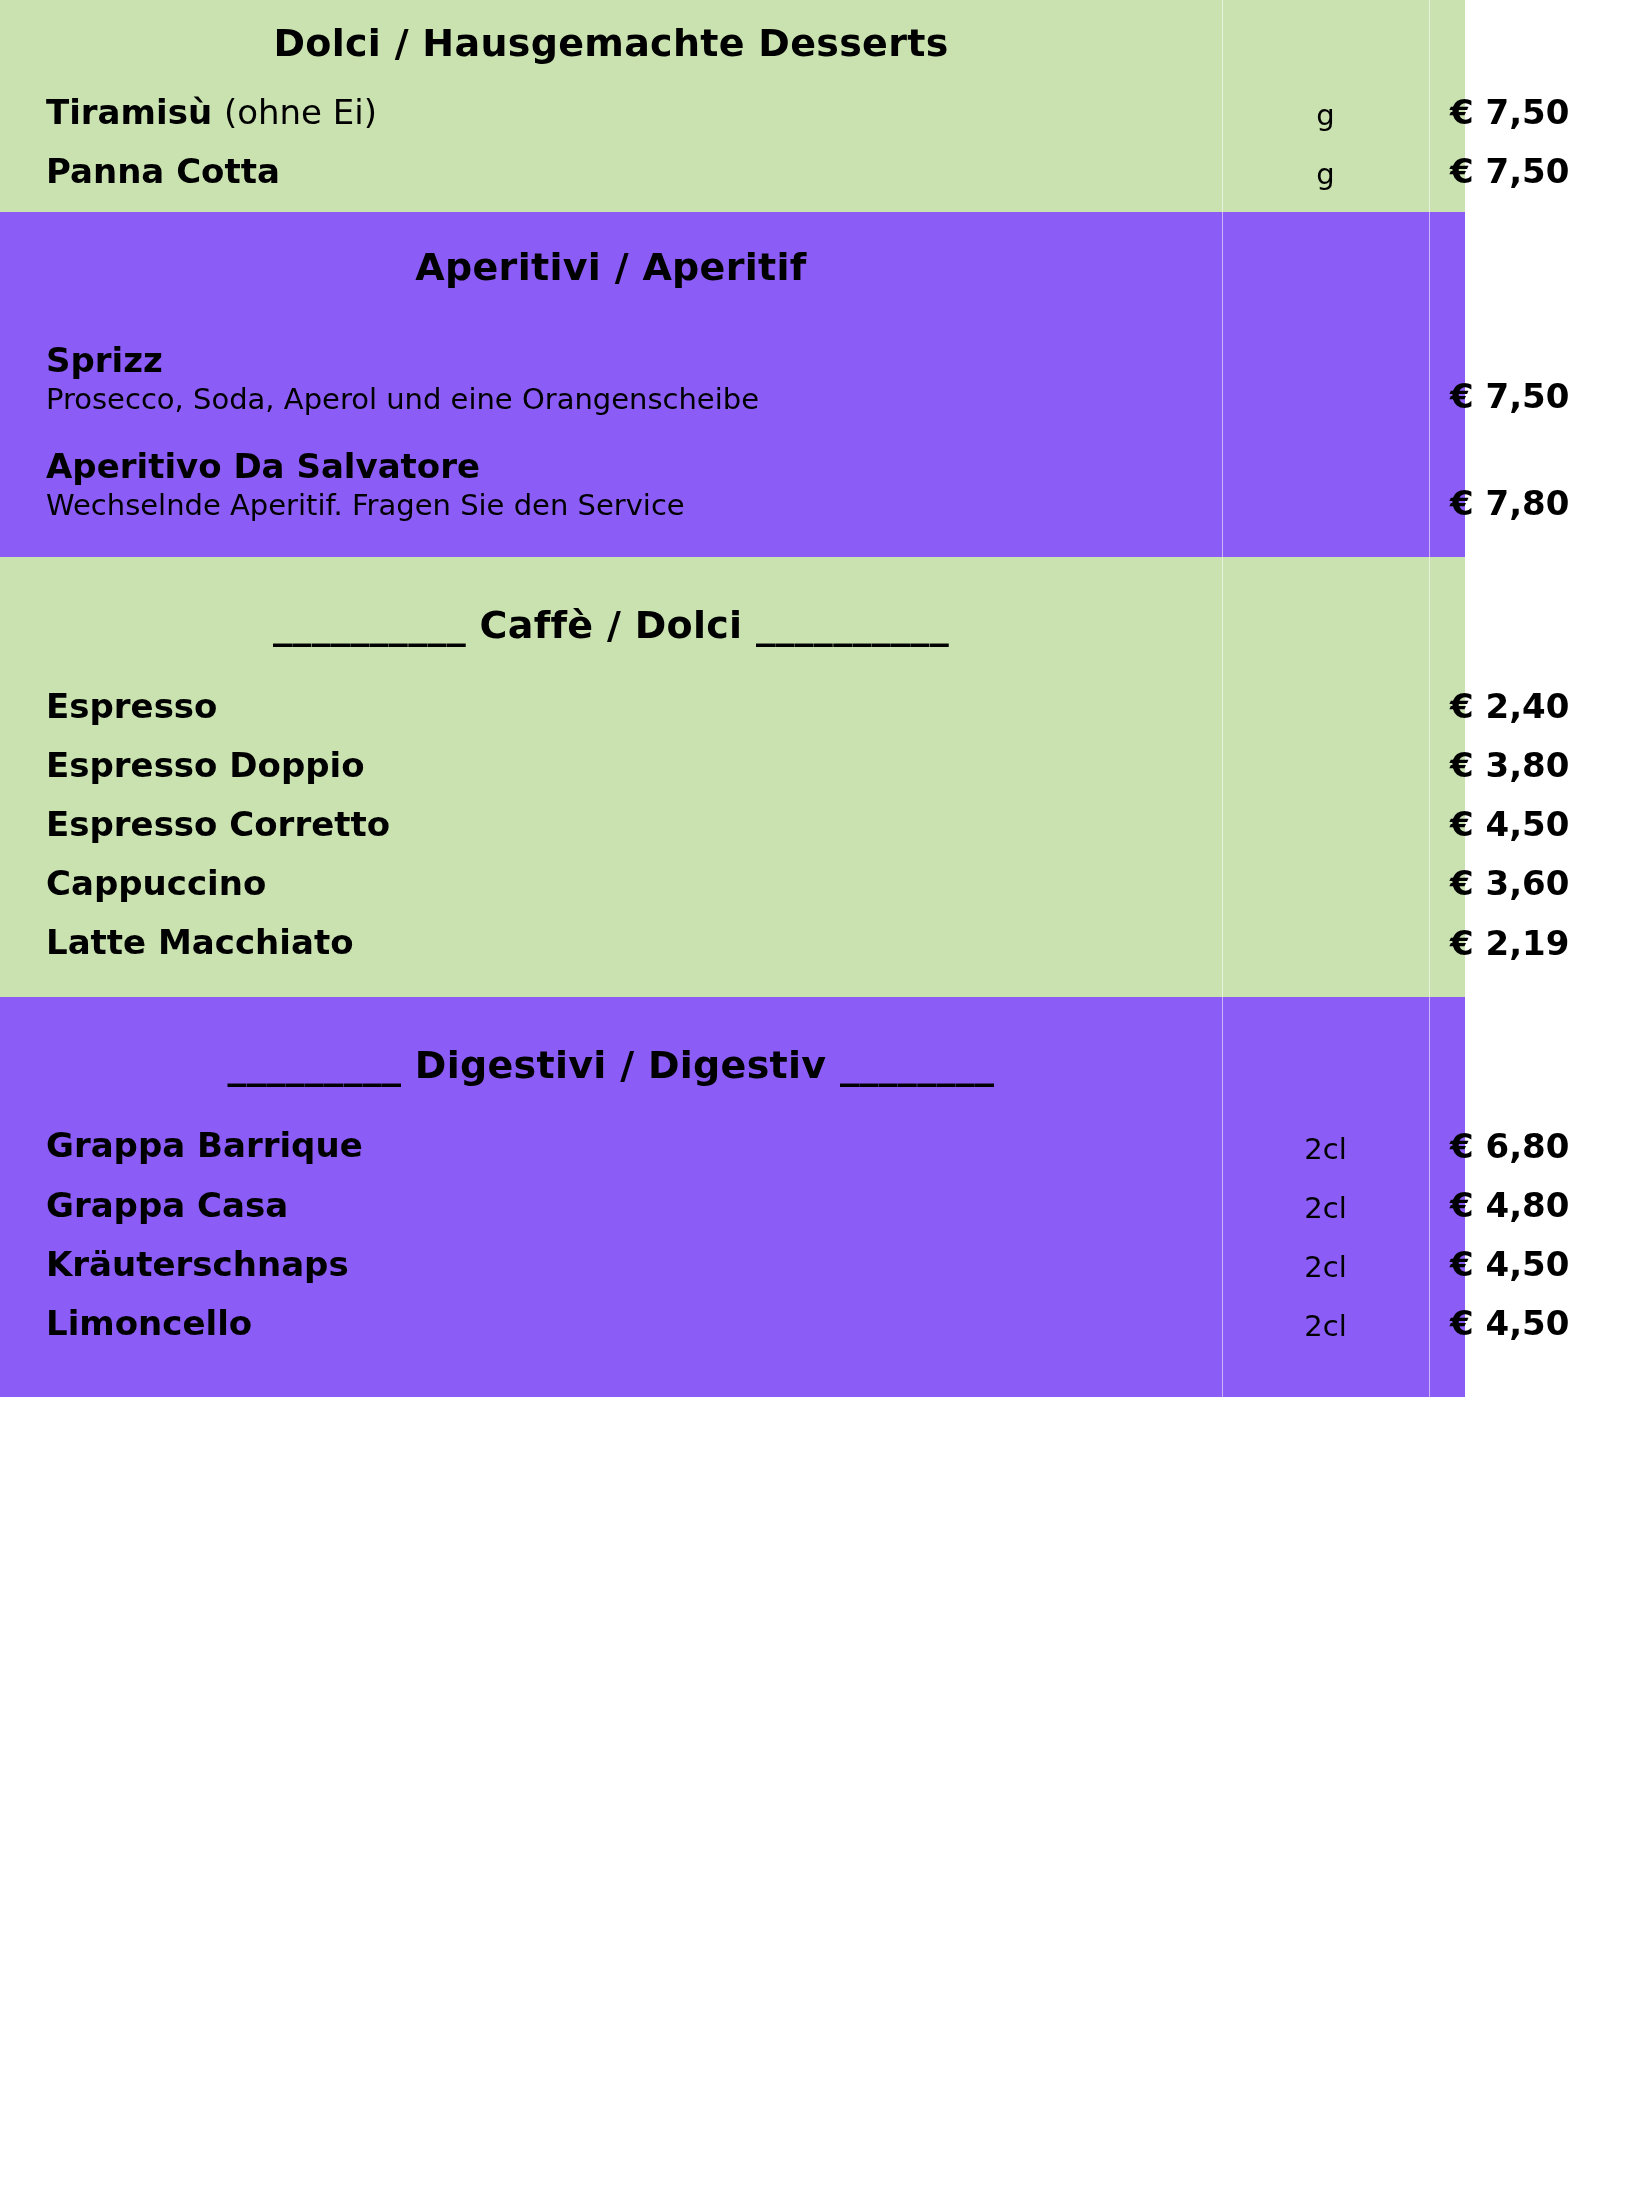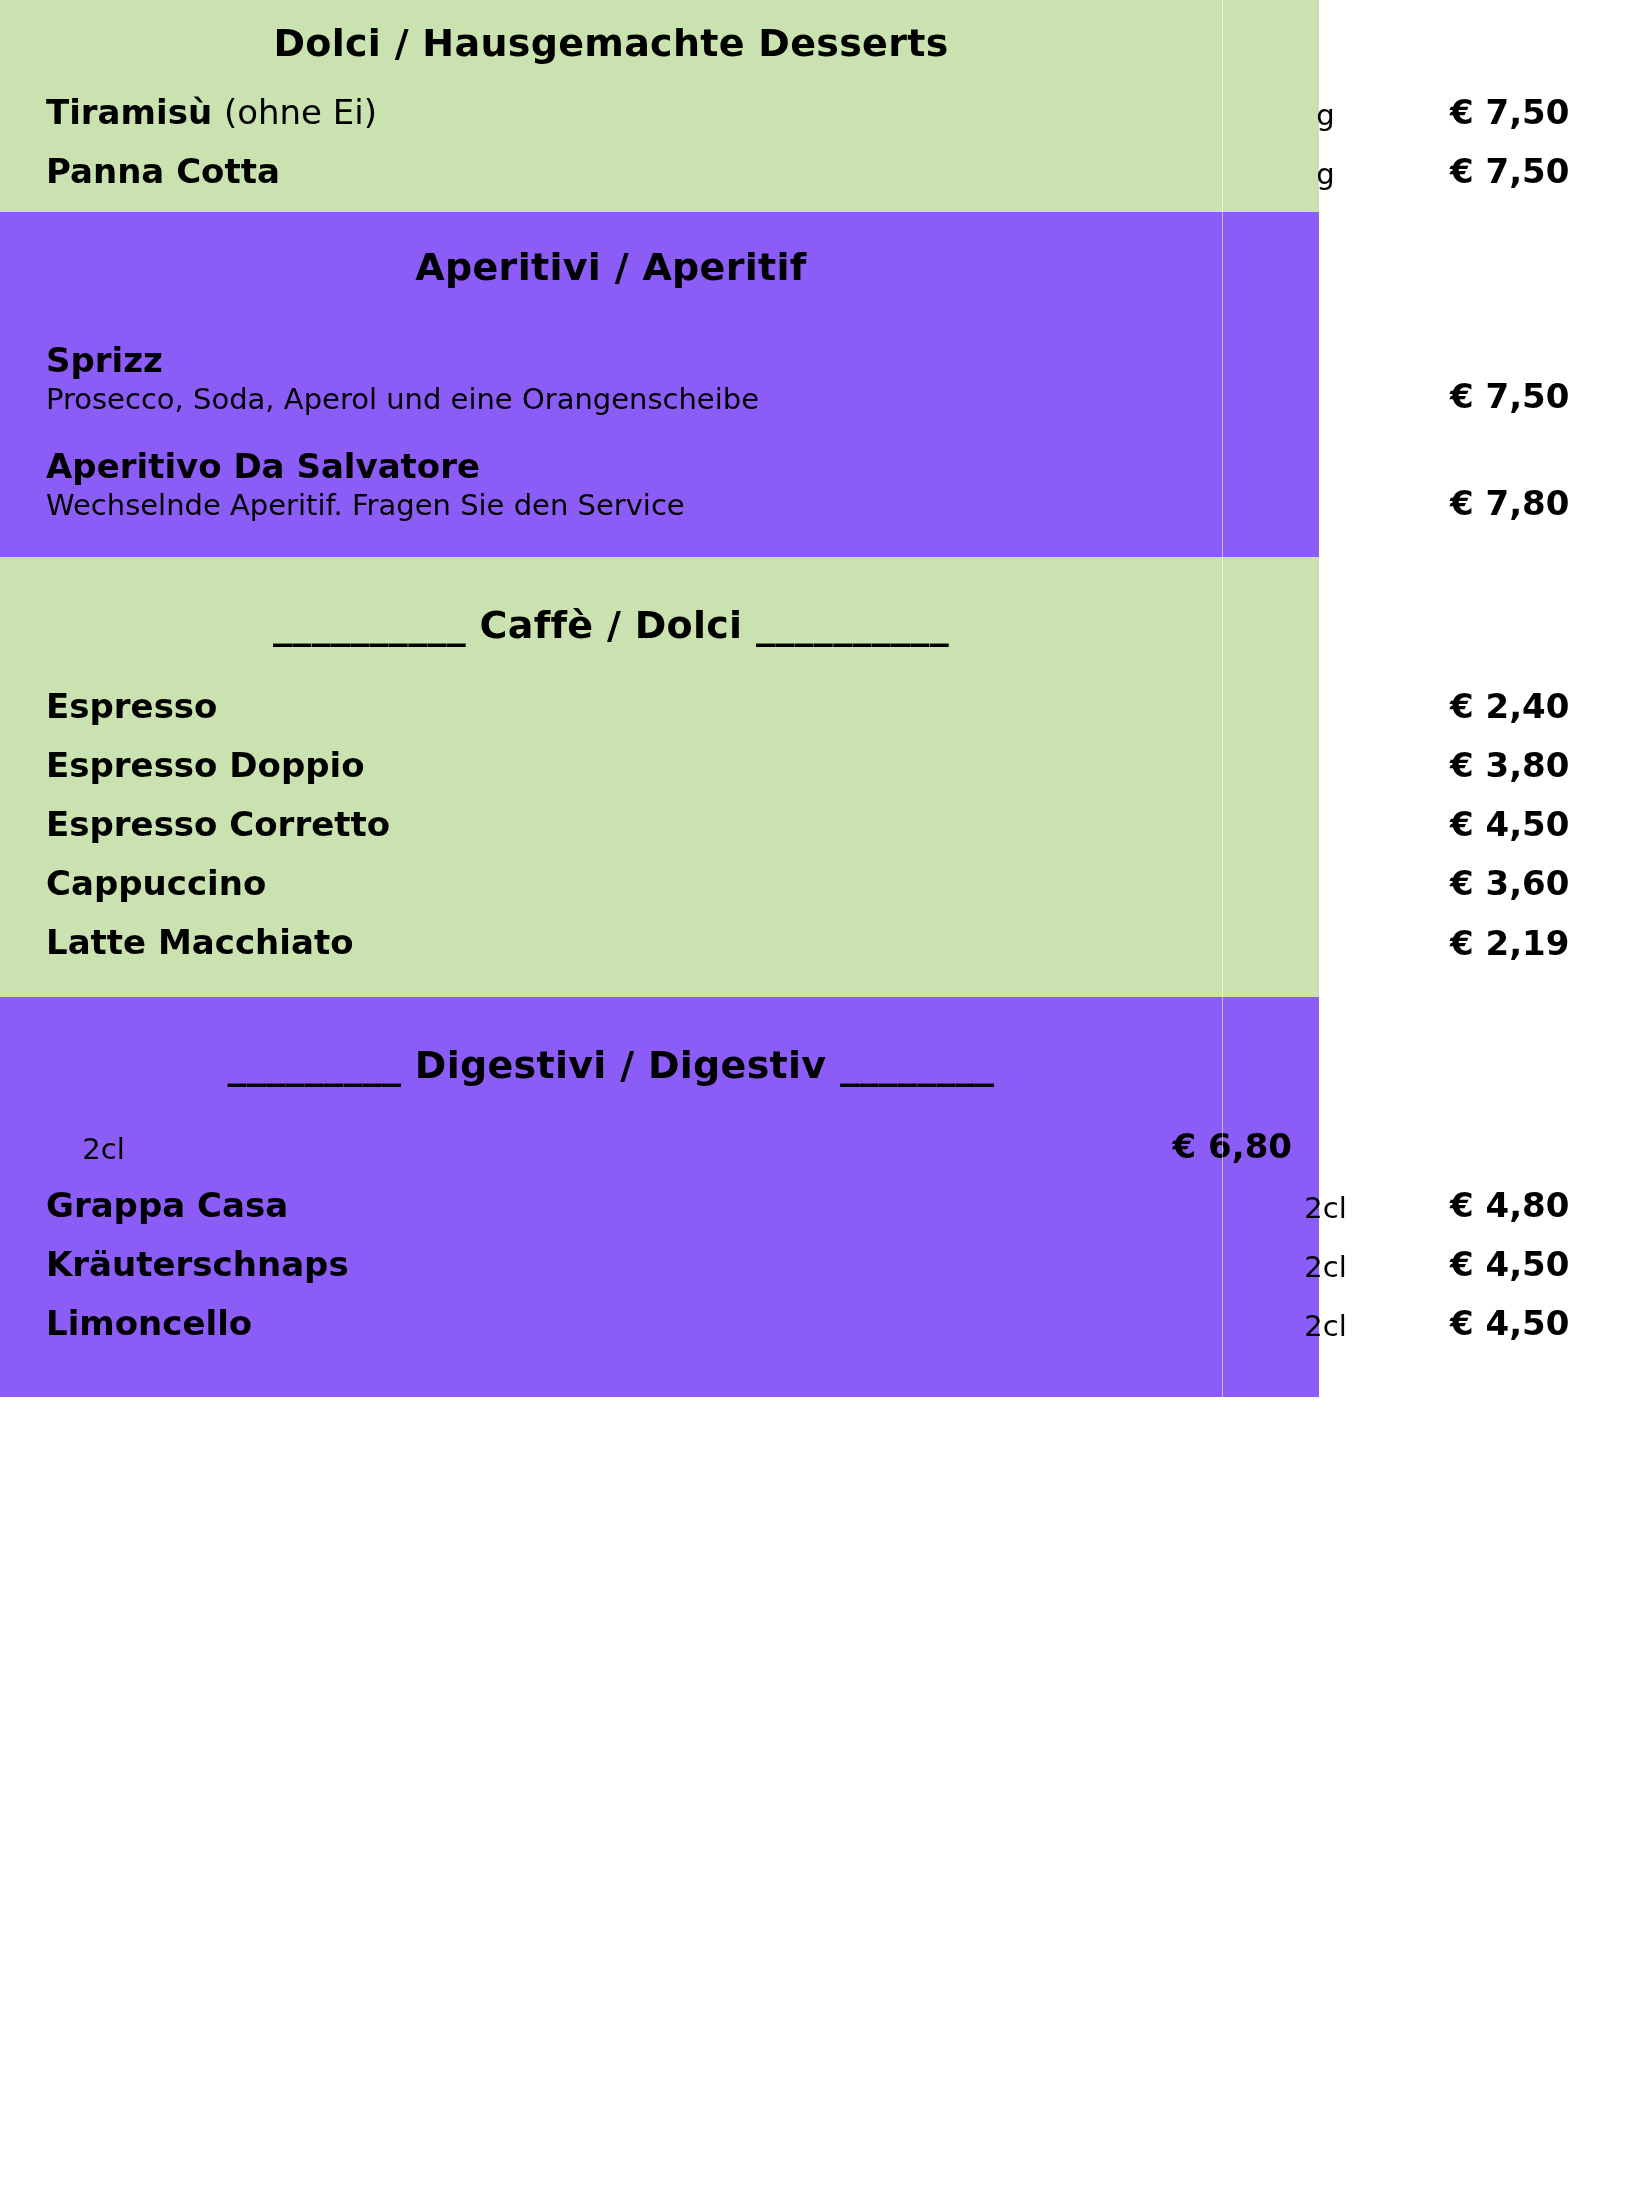--- a/index.html
+++ b/index.html
@@ -6,21 +6,21 @@
     margin: 0;
     padding: 0;
     background: #ffffff;
   }
   body {
     width: 1647px;
     font-family: "DejaVu Sans", sans-serif;
     color: #000000;
   }
   .menu {
-    width: 1319px;
+    width: 1465px;
     box-sizing: border-box;
   }
   .section {
     width: 100%;
     box-sizing: border-box;
     position: relative;
   }
   .section.green { background: #c9e2b0; }
   .section.blue  { background: #8b5cf6; }
 
@@ -225,20 +225,23 @@
     <div class="colline c2"></div>
 
     <div class="pad-md"></div>
     <div class="heading-row">
       <div class="heading-cell">_________ Digestivi / Digestiv ________</div>
       <div class="heading-spacer"></div>
     </div>
     <div class="pad-sm"></div>
 
     <div class="row">
+      <div class="cell-name">
+        <div class="item-name">Grappa Barrique</div>
+      </div>
       <div class="cell-unit">2cl</div>
       <div class="cell-price">€ 6,80</div>
     </div>
 
     <div class="row">
       <div class="cell-name">
         <div class="item-name">Grappa Casa</div>
       </div>
       <div class="cell-unit">2cl</div>
       <div class="cell-price">€ 4,80</div>

